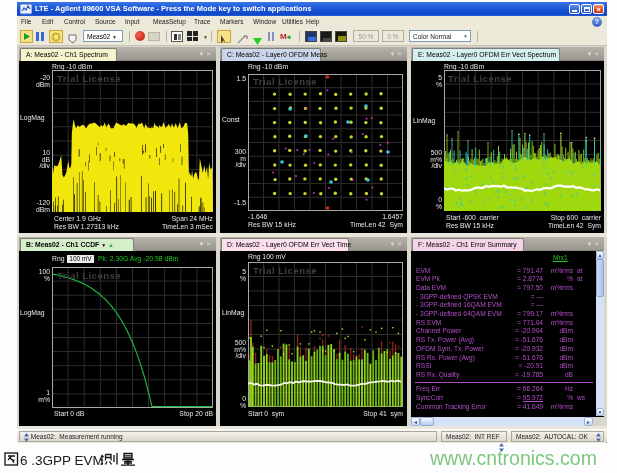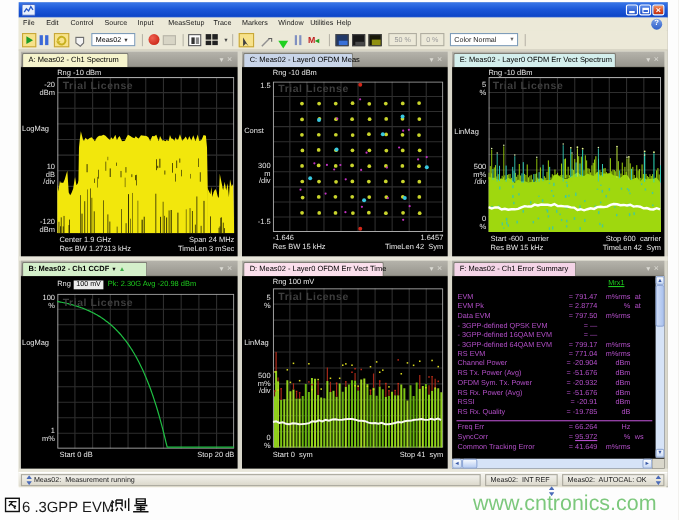--- a/index.html
+++ b/index.html
@@ -18,20 +18,21 @@
 .statusbar{position:absolute;left:0;top:427px;width:590px;height:13px;background:linear-gradient(#f6f5f0,#dedbce);border-top:1px solid #fff;}
 .sbox{position:absolute;top:1px;height:11px;border:1px solid #a9a79c;background:linear-gradient(#f2f1ec,#dcd9cc);font-size:6.5px;color:#222;line-height:10px;white-space:nowrap;}
 .frow{position:absolute;font-size:6.6px;color:#b44fc9;white-space:nowrap;width:180px;}
 </style></head><body>
 <div class="win">
  <div class="titlebar">
   <svg class="abs" style="left:3px;top:1px" width="12" height="12" viewBox="0 0 12 12">
         <rect x="0" y="1" width="12" height="10" rx="1" fill="#e8f0fc" stroke="#4a6cc8" stroke-width="1"></rect>
         <path d="M2 8 L4 5 L6 7 L8 3 L10 6" stroke="#2858c8" fill="none" stroke-width="1.2"></path>
       </svg>
+  <span style="position:absolute;left:18px;top:0">LTE - Agilent 89600 VSA Software - Press the Mode key to switch applications</span>
   <div class="abs" style="right:27px;top:2px;width:11px;height:10px;background:linear-gradient(#5a8ae8,#2050c8);border:1px solid #fff;border-radius:2px;">
         <div class="abs" style="left:2px;bottom:1px;width:5px;height:2px;background:#fff"></div>
       </div>
   <div class="abs" style="right:15px;top:2px;width:11px;height:10px;background:linear-gradient(#5a8ae8,#2050c8);border:1px solid #fff;border-radius:2px;">
         <div class="abs" style="left:2px;top:2px;width:6px;height:5px;border:1px solid #fff;border-top-width:2px;"></div>
       </div>
   <div class="abs" style="right:3px;top:2px;width:11px;height:10px;background:linear-gradient(#f09868,#d84820 60%,#c03010);border:1px solid #fff;border-radius:2px;color:#fff;font-size:8px;line-height:9px;text-align:center;font-weight:bold;">×</div>
  </div>
  <div class="menubar">
   <span class="abs" style="left:4px;top:2px">File</span>

